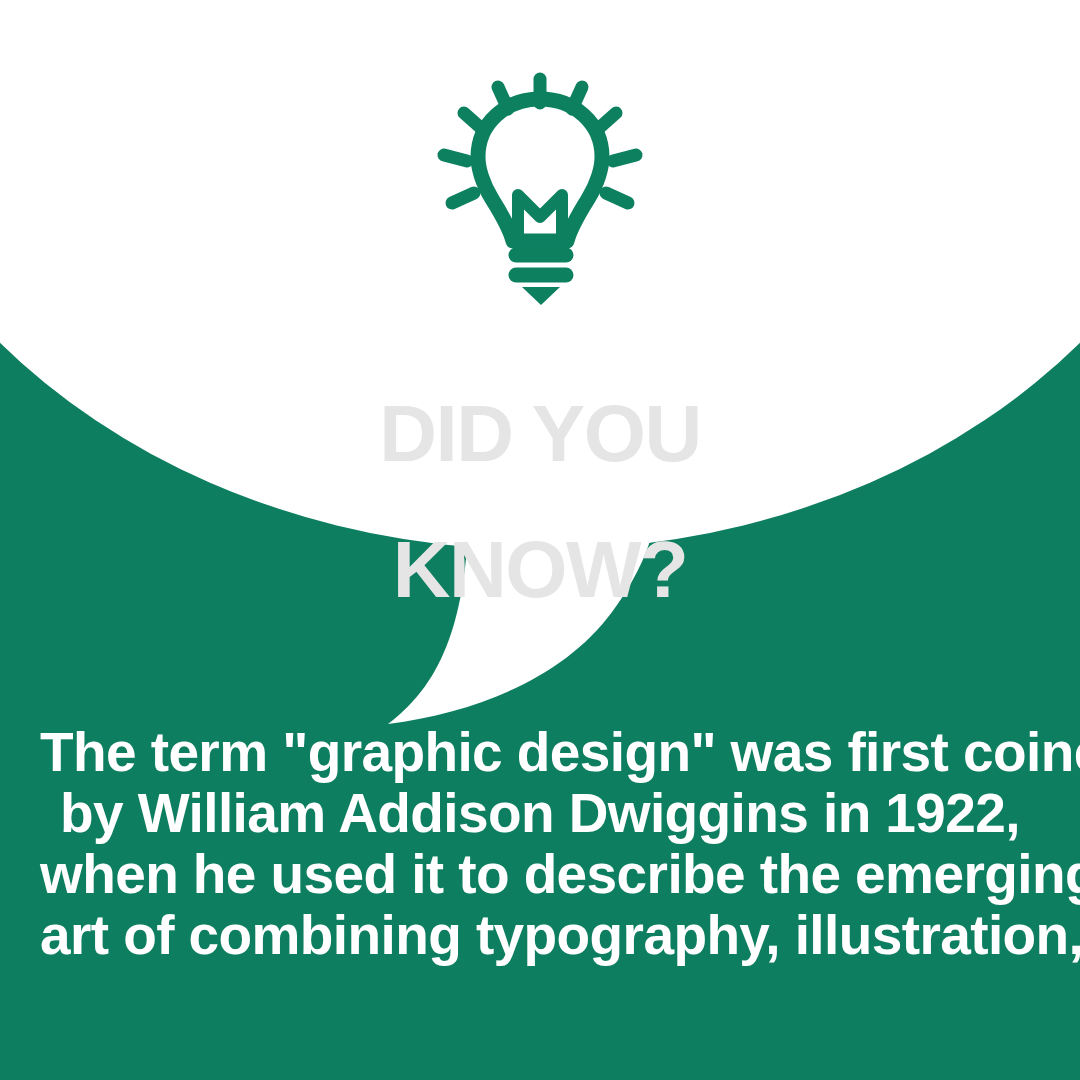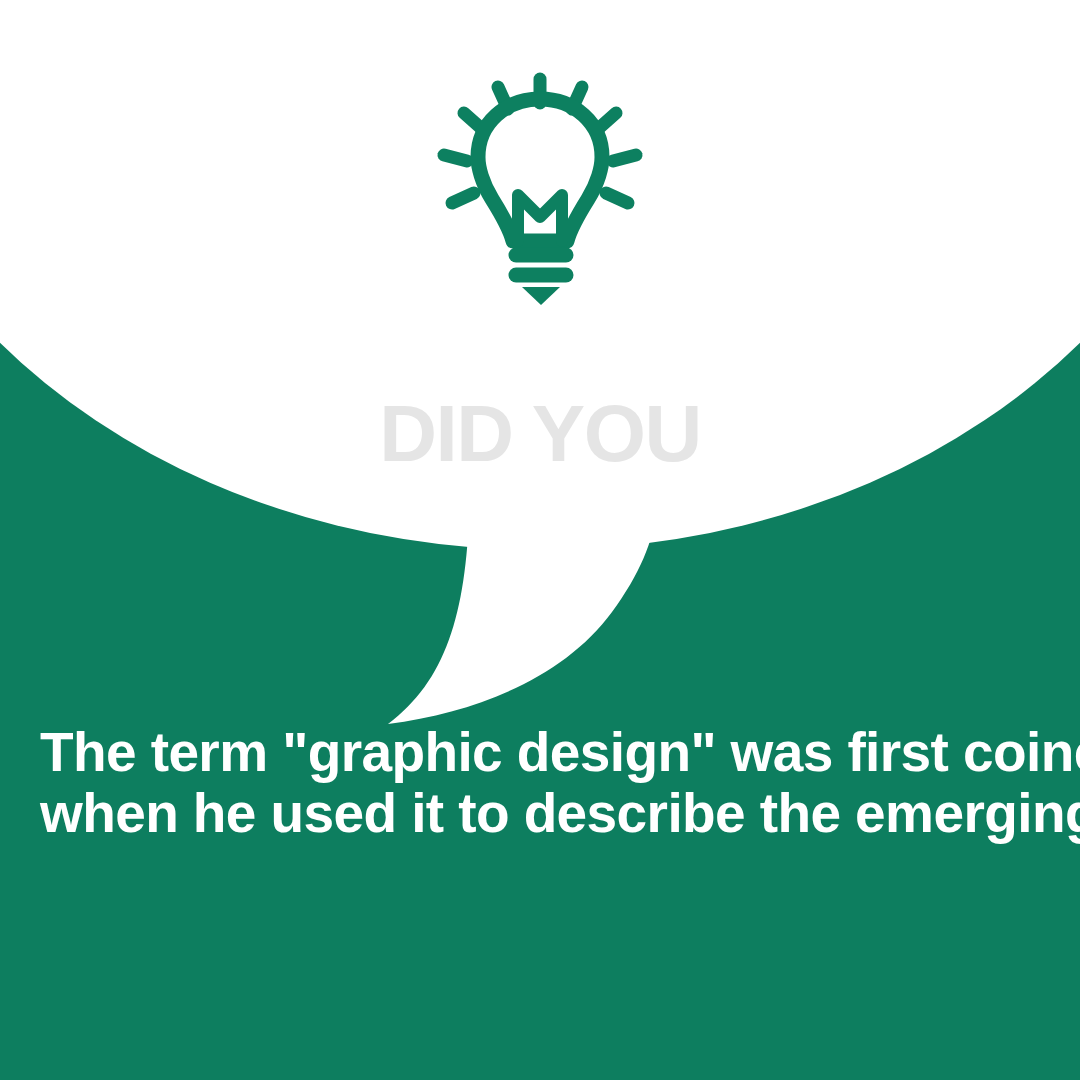--- a/index.html
+++ b/index.html
@@ -127,20 +127,23 @@
         <line stroke-width="15" x1="96" y1="184" x2="146" y2="184"></line>
         <line stroke-width="15" x1="96" y1="204" x2="146" y2="204"></line>
       </g>
 
       <path fill="#0d8060" d="M 102 216 L 140 216 L 121 234 Z"></path>
     </svg>
   </div>
 
   <div id="heading" style="color: #e5e5e5;">
     <span class="hline">DID YOU</span>
+    <span class="hline">KNOW?</span>
   </div>
 
   <div id="body-text" style="color: rgb(255, 255, 255);">
     <span class="bline">The term "graphic design" was first coined</span>
+    <span class="bline">by William Addison Dwiggins in 1922,</span>
     <span class="bline">when he used it to describe the emerging</span>
+    <span class="bline">art of combining typography, illustration,</span>
   </div>
 
 </div>
 
 </body></html>

